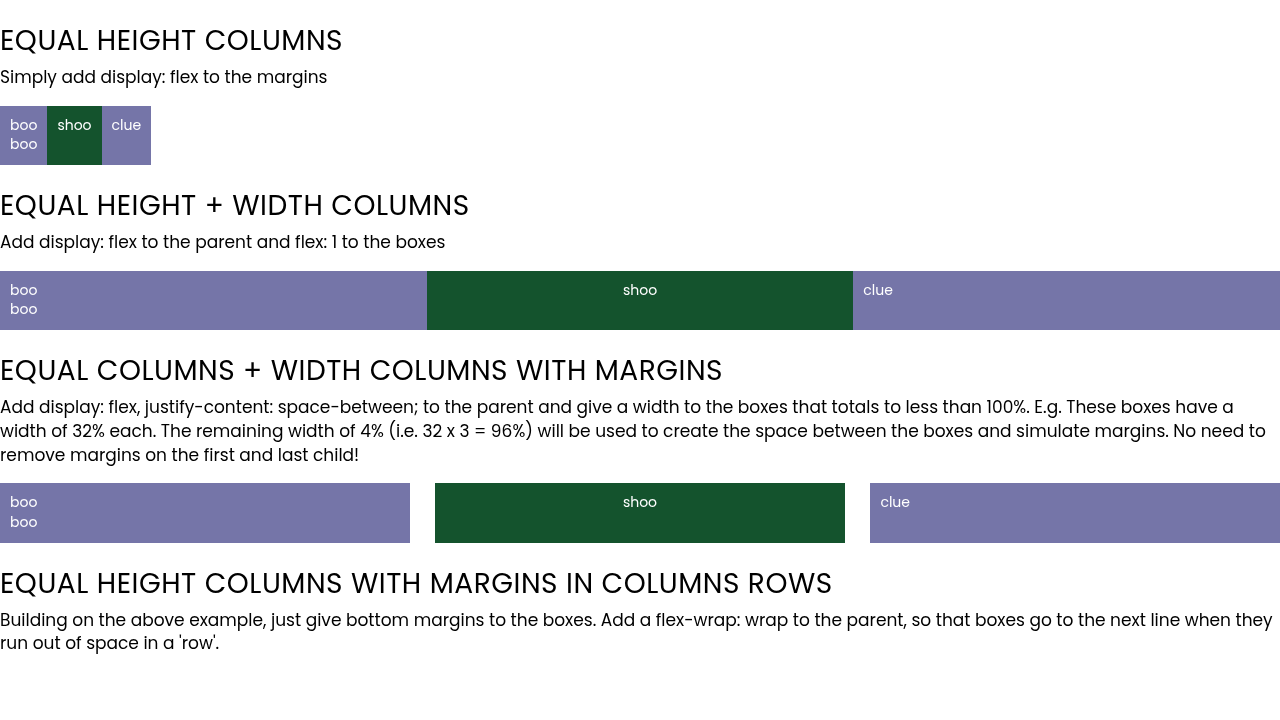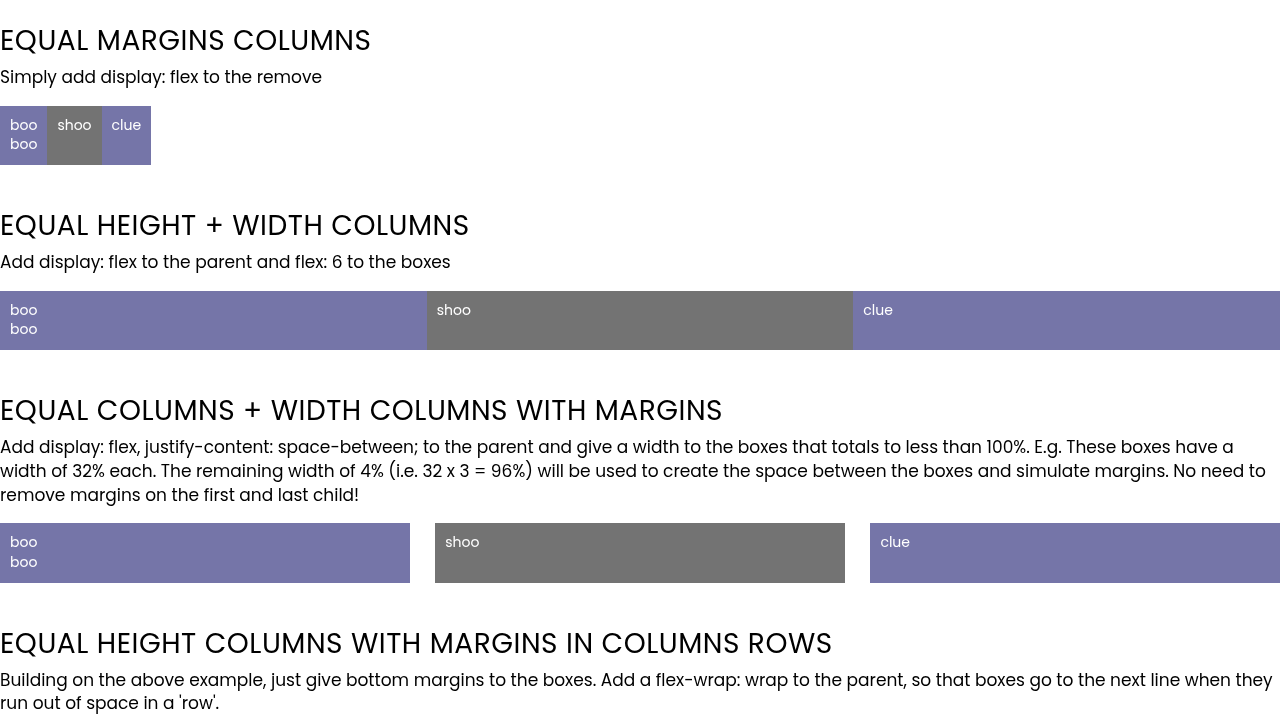--- a/index.html
+++ b/index.html
@@ -9,42 +9,43 @@
     }
     body {
       font-family: 'Poppins', 'Segoe UI', Arial, sans-serif;
       padding: 0;
       width: 1280px;
     }
     h2 {
       font-size: 28px;
       font-weight: 400;
       letter-spacing: 0.5px;
-      margin-top: 40px;
+      margin-top: 20px;
       margin-bottom: 4px;
     }
     h2:first-of-type {
       margin-top: 20px;
     }
     p.desc {
       font-size: 17px;
       margin-bottom: 16px;
       line-height: 1.4;
     }
     .box {
       color: white;
       padding: 10px;
       font-size: 14px;
       line-height: 1.4;
     }
     .purple {
       background-color: #7575a8;
     }
     .teal {
-      background-color: #737373;
+      background-color: #14532d;
+      text-align: center;
     }
     
     
     .flex-eq-height {
       display: flex;
     }
     
     
     .flex-eq-hw {
       display: flex;
@@ -58,31 +59,31 @@
       display: flex;
       justify-content: space-between;
     }
     .flex-margins .box {
       width: 32%;
     }
   </style>
 </head>
 <body>
 
-<h2>EQUAL MARGINS COLUMNS</h2>
-<p class="desc">Simply add display: flex to the remove</p>
+<h2>EQUAL HEIGHT COLUMNS</h2>
+<p class="desc">Simply add display: flex to the margins</p>
 <div class="flex-eq-height">
   <div class="box purple" style="white-space: pre-line;">boo
 boo</div>
   <div class="box teal">shoo</div>
   <div class="box purple">clue</div>
 </div>
 
 <h2>EQUAL HEIGHT + WIDTH COLUMNS</h2>
-<p class="desc">Add display: flex to the parent and flex: 6 to the boxes</p>
+<p class="desc">Add display: flex to the parent and flex: 1 to the boxes</p>
 <div class="flex-eq-hw">
   <div class="box purple" style="white-space: pre-line;">boo
 boo</div>
   <div class="box teal">shoo</div>
   <div class="box purple">clue</div>
 </div>
 
 <h2>EQUAL COLUMNS + WIDTH COLUMNS WITH MARGINS</h2>
 <p class="desc">Add display: flex, justify-content: space-between; to the parent and give a width to the boxes that totals to less than 100%. E.g. These boxes have a width of 32% each. The remaining width of 4% (i.e. 32 x 3 = 96%) will be used to create the space between the boxes and simulate margins. No need to remove margins on the first and last child!</p>
 <div class="flex-margins">

